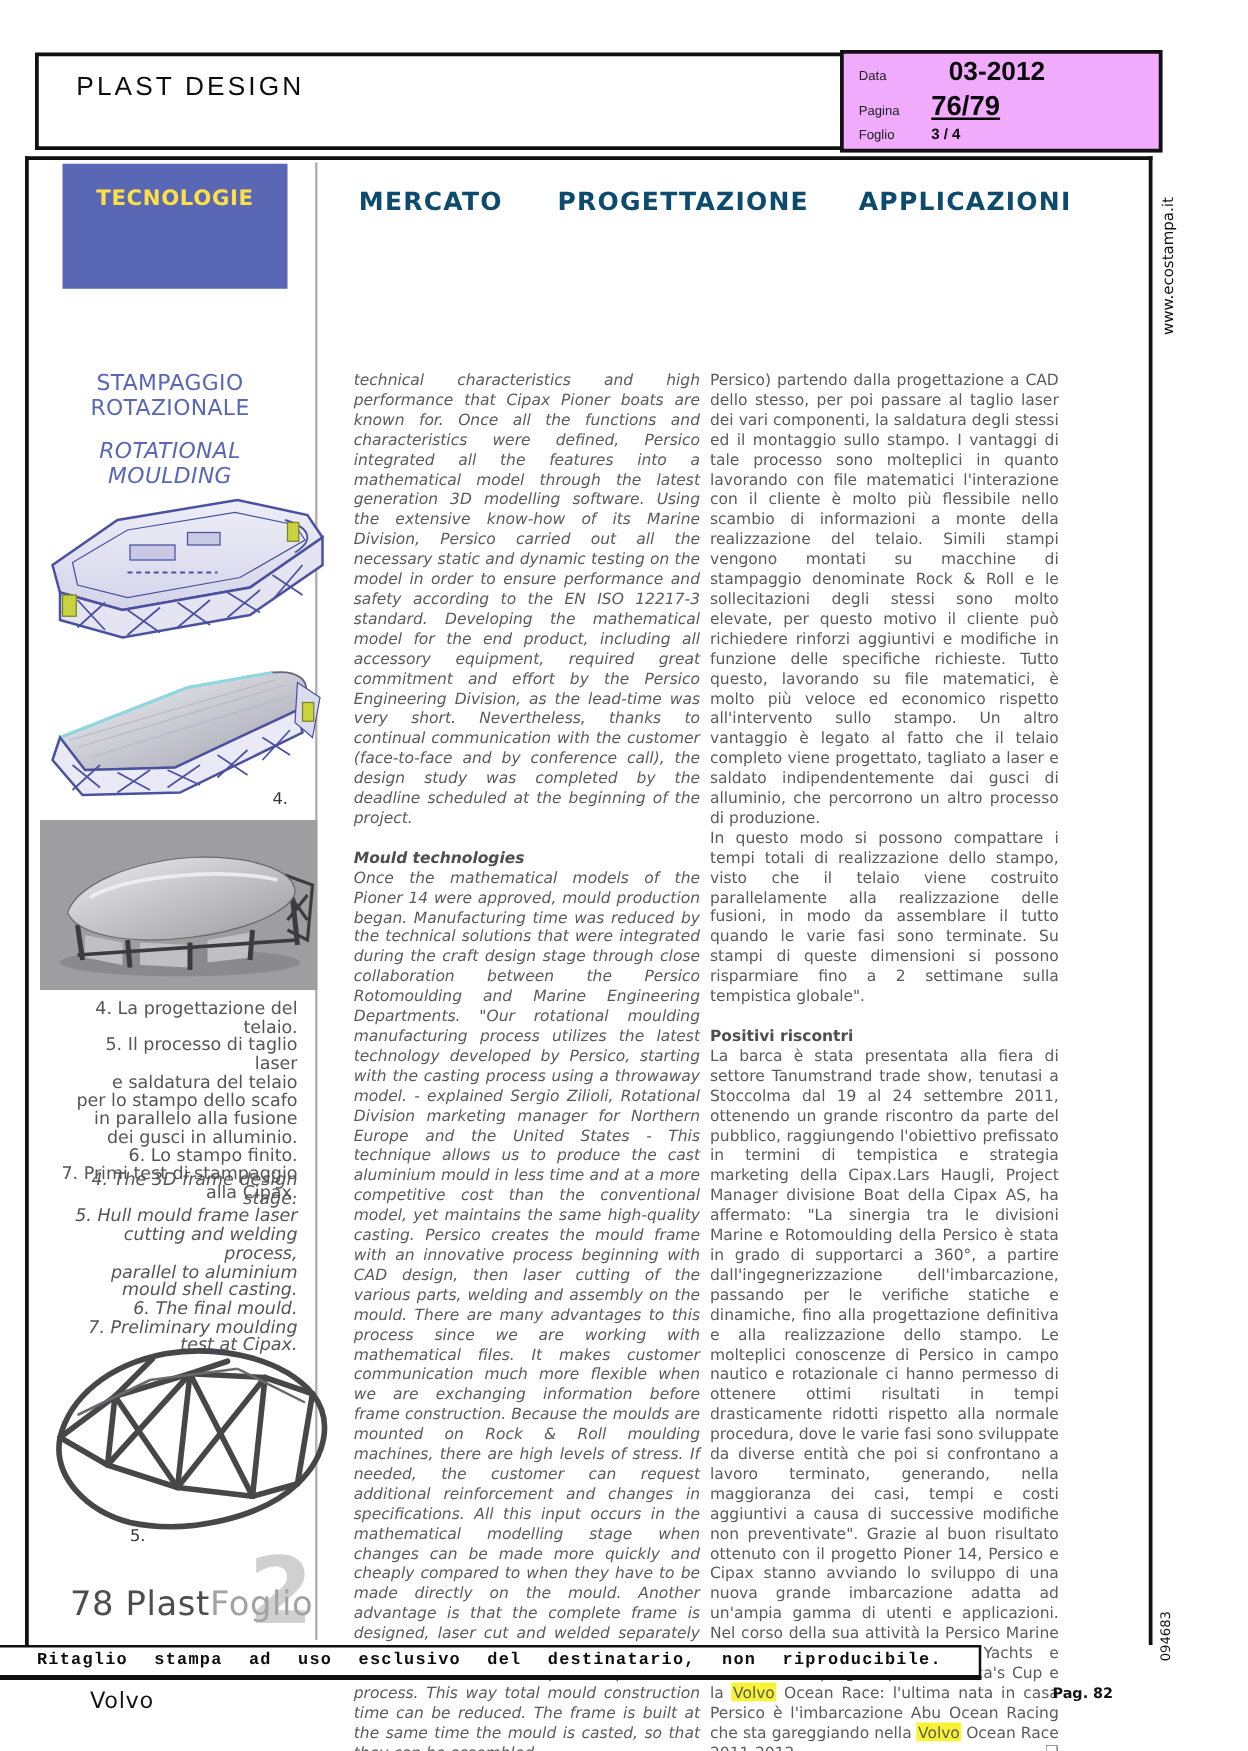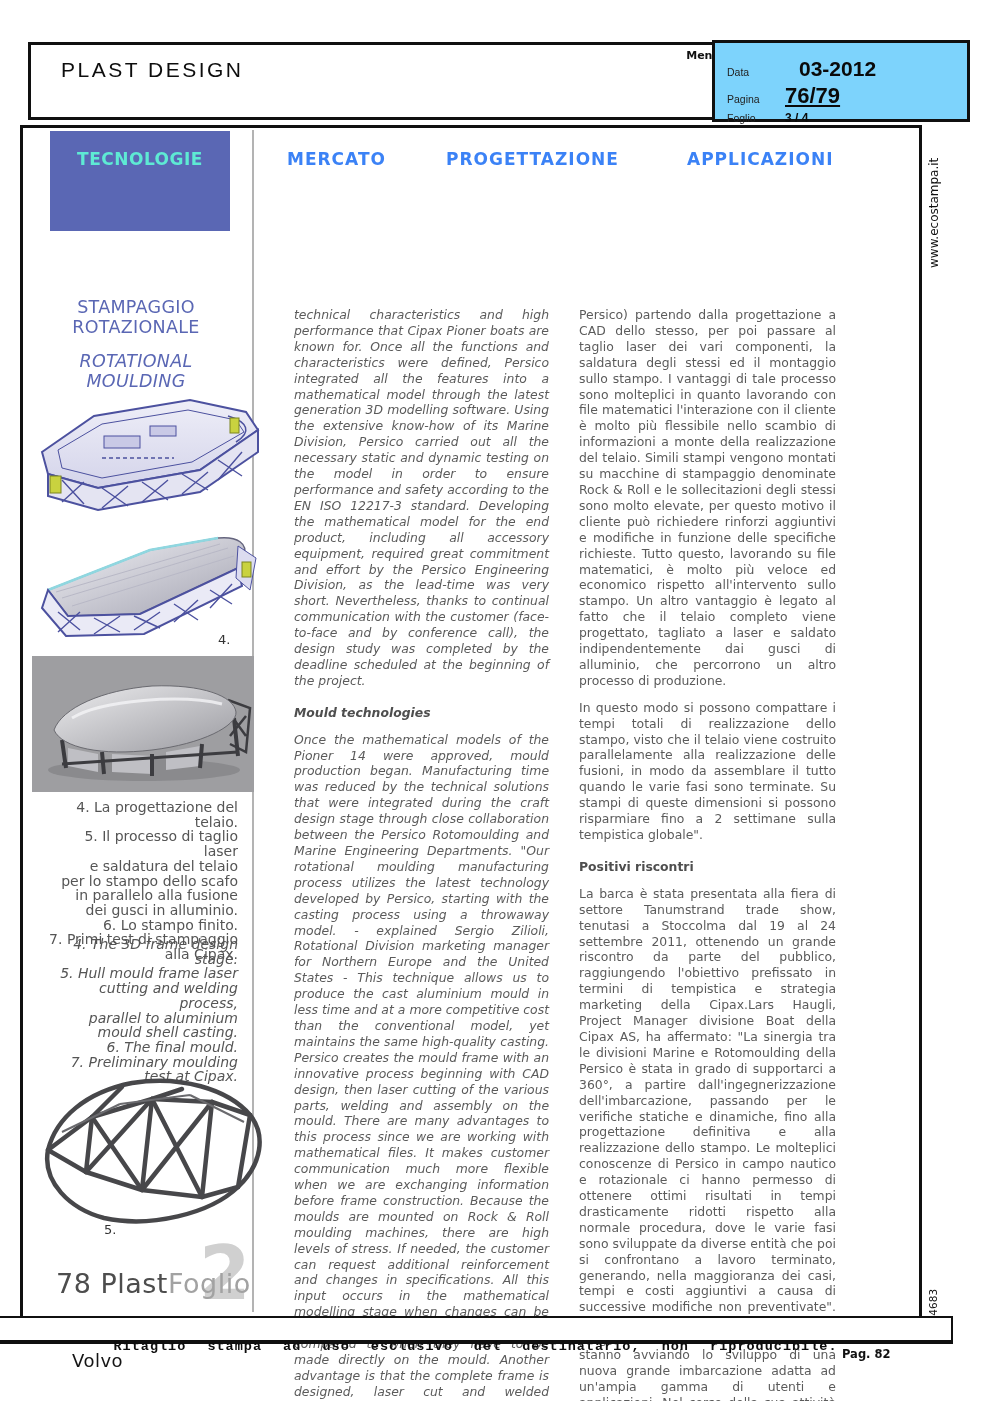--- a/index.html
+++ b/index.html
@@ -7,73 +7,73 @@
   body {
     width:998px; height:1401px; position:relative; overflow:hidden;
     font-family:"DejaVu Sans", sans-serif; color:#222;
   }
   .abs { position:absolute; }
 
   
   .hdr-box1 { left:28px; top:42px; width:716px; height:78px; border:3px solid #101010; background:#fff; }
   .pub-title { left:30px; top:13px; font-family:"Liberation Sans",sans-serif; font-size:21px; letter-spacing:2.5px; color:#0d0d0d; }
   .mensile { right:7px; top:4px; font-size:11px; font-weight:bold; color:#111; }
-  .hdr-box2 { left:712px; top:40px; width:258px; height:82px; border:3px solid #101010; background:#7dd3fc; padding:14px 12px 0 12px; font-family:"Liberation Sans",sans-serif; }
+  .hdr-box2 { left:672px; top:40px; width:258px; height:82px; border:3px solid #101010; background:#f0abfc; padding:3px 12px 0 12px; font-family:"Liberation Sans",sans-serif; }
   .meta-row { display:flex; align-items:baseline; margin-bottom:2px; }
   .meta-label { width:56px; font-size:10.5px; color:#222; }
   .meta-val { font-weight:bold; color:#0a0a0a; }
   .meta-val.v1 { font-size:21px; margin-left:16px; }
   .meta-val.v2 { font-size:22px; margin-left:2px;text-decoration:underline; }
   .meta-val.v3 { font-size:12px; margin-left:2px; }
 
   
   .vert { writing-mode:vertical-rl; transform:rotate(180deg); color:#111; }
   .ecostampa { left:927px; top:128px; height:140px; font-size:12px; }
   .sidecode  { left:927px; top:1263px; height:66px; font-size:10.5px; }
 
   
   .main-frame { left:20px; top:125px; width:902px; height:1191px; border:3px solid #101010; border-bottom:none; background:#fff; }
   .col-divider { left:252px; top:130px; width:2px; height:1182px; background:#b3b3b3; }
 
-  .section-box { left:50px; top:131px; width:180px; height:100px; background:#5a67b4; color:#5eead4;
+  .section-box { left:50px; top:131px; width:180px; height:100px; background:#5a67b4; color:#fde047;
     font-weight:bold; font-size:17px; letter-spacing:.5px; text-align:center; padding-top:18px; }
-  .nav-item { top:149px; font-weight:bold; font-size:17px; letter-spacing:1px; color:#3b82f6; }
+  .nav-item { top:149px; font-weight:bold; font-size:20px; letter-spacing:1px; color:#0c4a6e; }
   .nav-0 { left:287px; } .nav-1 { left:446px; } .nav-2 { left:687px; }
 
   .kicker { left:40px; width:192px; text-align:center; color:#5a67b4; white-space:pre-line;
     font-size:17.5px; line-height:19.5px; letter-spacing:.3px; }
   .kicker-it { top:298px; }
   .kicker-en { top:352px; font-style:italic; }
 
   .fig-label { font-size:13px; color:#333; }
 
   .captions { left:46px; width:192px; text-align:right; font-size:14px; line-height:14.7px;
     color:#555; white-space:pre-line; }
   .captions-it { top:800px; }
   .captions-en { top:937px; font-style:italic; }
 
   
   .col { top:296px; font-size:12.4px; line-height:15.9px; text-align:justify; color:#5b5b5b; }
-  .col p { margin:11px; }
+  .col p { margin:0; }
   .col-en { left:283px; width:277px; font-style:italic; }
   .col-it { left:568px; width:279px; }
   .col-heading { font-weight:bold; margin-top:16px !important; color:#4e4e4e; }
   mark { background:#f8f335; color:inherit; padding:0 1px; }
   .endmark { float:right; font-size:12px; color:#777; font-style:normal; }
 
   
   .logo-numeral { left:199px; top:1236px; font-size:74px; font-weight:bold; color:#d0d0d0; line-height:1; }
   .logo-text { left:56px; top:1268px; font-size:27px; color:#4d4d4d; letter-spacing:.5px; }
   .logo-text .light { color:#a2a2a2; }
 
   
-  .footer-strip { left:0; top:1316px; width:953px; height:28px; background:#fff;
+  .footer-strip { left:0; top:1316px; width:785px; height:28px; background:#fff;
     border-top:2px solid #101010; border-bottom:4px solid #101010; border-right:2px solid #101010;
     text-align:center; font-family:"Liberation Mono",monospace; font-weight:bold;
-    font-size:13.5px; word-spacing:12px; letter-spacing:1px; padding-top:21px; color:#0d0d0d; }
+    font-size:13.5px; word-spacing:12px; letter-spacing:1px; padding-top:3px; color:#0d0d0d; }
   .client-name { left:72px; top:1350px; font-size:18px; color:#141414; letter-spacing:.5px; }
   .page-ref { left:842px; top:1347px; font-size:11.5px; font-weight:bold; color:#111; }
 
   svg { display:block; }
 </style>
 </head>
 <body>
 
 <div class="abs hdr-box1">
   <span class="abs pub-title">PLAST DESIGN</span>

